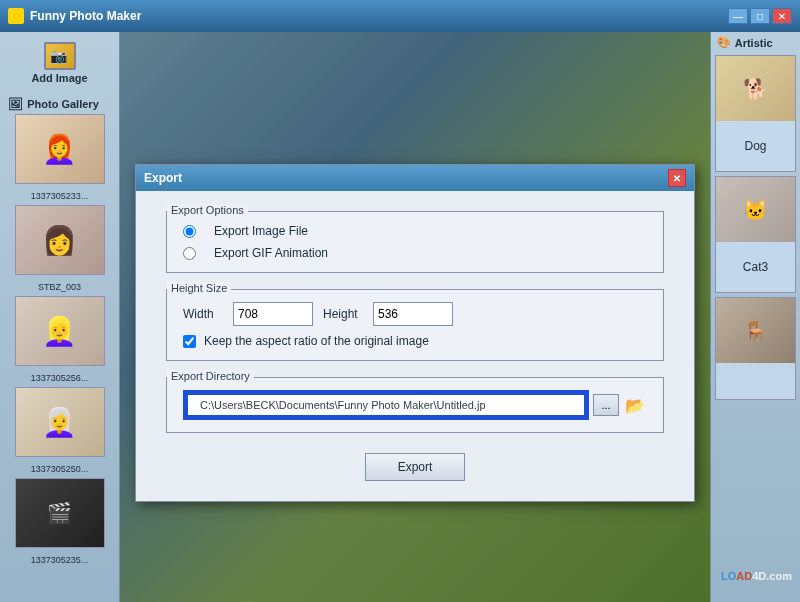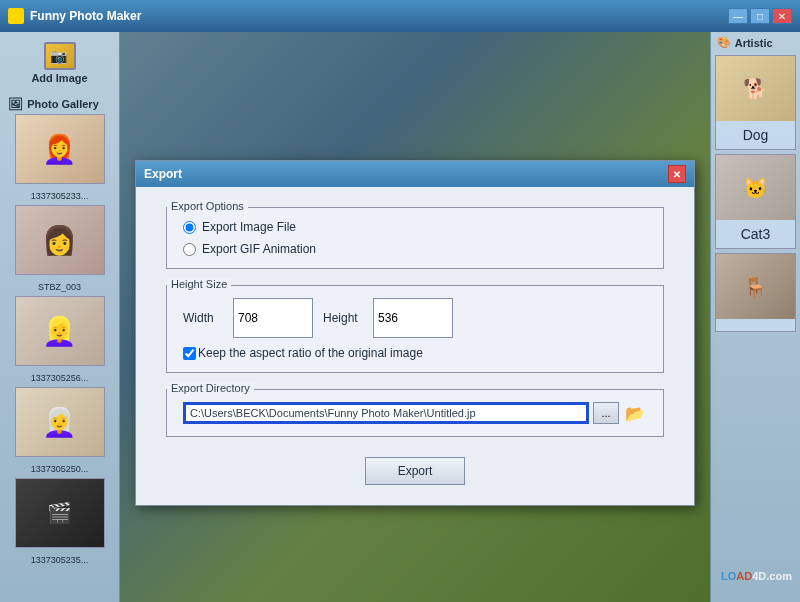--- a/index.html
+++ b/index.html
@@ -200,23 +200,23 @@
       align-items: center;
       justify-content: center;
       font-size: 20px;
       background: linear-gradient(135deg, #d4c090 0%, #c0a870 100%);
       position: relative;
     }
     .right-thumb-img.dog { background: linear-gradient(135deg, #e0d0a0 0%, #c4b080 100%); }
     .right-thumb-img.cat { background: linear-gradient(135deg, #c8c0b8 0%, #a8a098 100%); }
     .right-thumb-img.room { background: linear-gradient(135deg, #c0b0a0 0%, #908070 100%); }
     .right-thumb-label {
-      font-size: 14px;
+      font-size: 12px;
       text-align: center;
-      padding: 6px;
+      padding: 18px;
       background: rgba(200,220,240,0.8);
       color: #203040;
     }
 
     
     .modal-overlay {
       position: absolute;
       top: 0; left: 0; right: 0; bottom: 0;
       background: rgba(0,0,0,0.3);
       display: flex;
@@ -273,21 +273,21 @@
       top: -8px;
       left: 0;
       background: #eef2f8;
       padding: 0 4px;
       font-size: 11px;
       color: #304050;
     }
     .radio-row {
       display: flex;
       align-items: center;
-      gap: 6px;
+      gap: 18px;
       margin-bottom: 8px;
     }
     .radio-row:last-child { margin-bottom: 0; }
     .radio-row input[type="radio"] {
       margin: 0;
     }
     .radio-label {
       font-size: 12px;
       color: #203040;
     }
@@ -299,51 +299,51 @@
       gap: 10px;
       margin-bottom: 8px;
     }
     .size-label {
       font-size: 12px;
       color: #203040;
       width: 40px;
     }
     .size-input {
       width: 80px;
-      height: 40px;
+      height: 24px;
       border: 1px solid #8090a8;
       background: white;
       padding: 0 4px;
       font-size: 12px;
     }
     .aspect-row {
       display: flex;
       align-items: center;
-      gap: 2px;
+      gap: 8px;
     }
     .aspect-checkbox {
       margin: 0;
     }
     .aspect-label {
       font-size: 12px;
       color: #203040;
     }
 
     
     .dir-row {
       display: flex;
       align-items: center;
       gap: 4px;
     }
     .dir-input {
       flex: 1;
-      height: 22px;
-      border: 3px solid #1d4ed8;
+      height: 30px;
+      border: 5px solid #1d4ed8;
       background: white;
-      padding: 0 4px;
+      padding: 0 12px;
       font-size: 11px;
       color: #304050;
     }
     .dir-btn {
       width: 26px;
       height: 22px;
       border: 1px solid #8090a8;
       background: linear-gradient(to bottom, #e8eef8 0%, #ccd4e0 100%);
       cursor: pointer;
       font-size: 11px;

